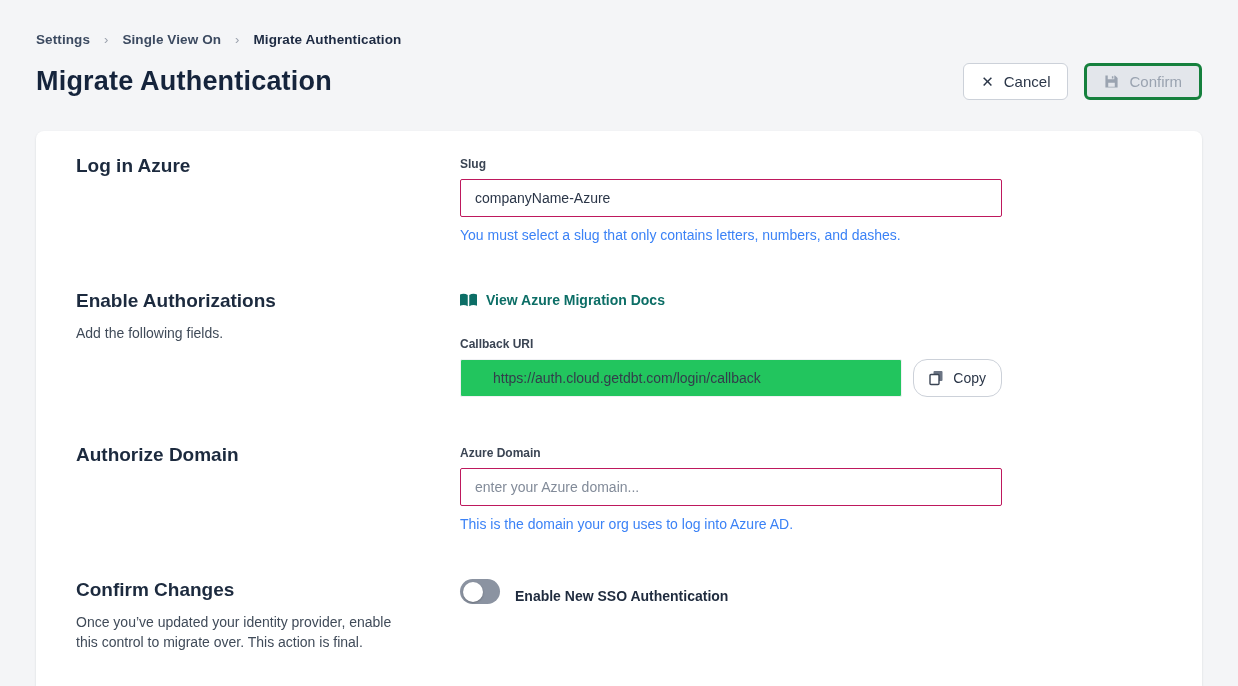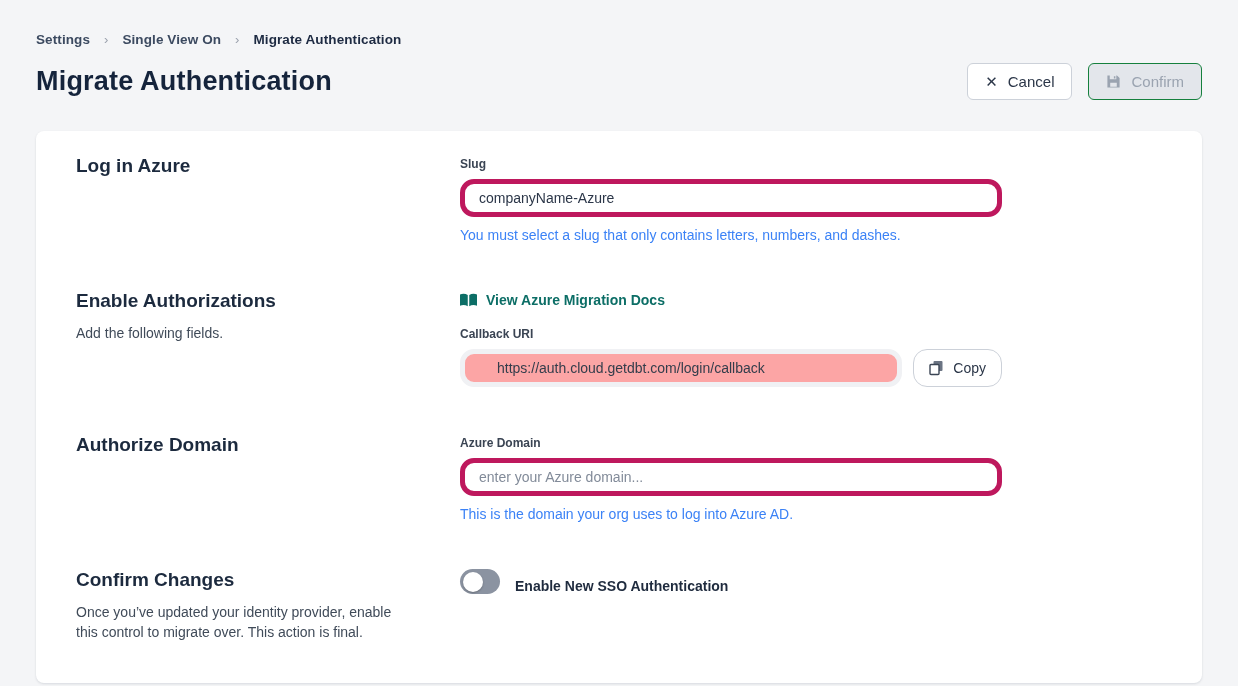--- a/index.html
+++ b/index.html
@@ -30,21 +30,21 @@
   .header-actions { display: flex; align-items: center; gap: 16px; }
   .btn {
     display: inline-flex; align-items: center; gap: 10px;
     height: 37px; padding: 0 17px; border-radius: 6px;
     font-size: 15px; font-family: inherit; cursor: pointer;
   }
   .btn-cancel {
     background: #ffffff; border: 1px solid #ccd1d9; color: #2b3648;
   }
   .btn-confirm {
-    background: #e3e6eb; border: 1px solid #15803d; color: #9aa3b0; cursor: default;
+    background: #e3e6eb; border: 3px solid #15803d; color: #9aa3b0; cursor: default;
   }
   .x-glyph { font-size: 15px; font-weight: 700; color: #2b3648; line-height: 1; }
 
   
   .card {
     margin-top: 31px;
     background: #ffffff;
     border-radius: 8px;
     box-shadow: 0 1px 3px rgba(25,39,62,0.08), 0 1px 2px rgba(25,39,62,0.05);
     padding: 24px 40px 40px 40px;
@@ -58,34 +58,34 @@
   .section-desc {
     margin-top: 11px; font-size: 14px; line-height: 1.45;
     color: #404b59; max-width: 340px;
   }
   .field-label {
     font-size: 12px; font-weight: 700; color: #3a4453;
     margin-bottom: 8px; margin-top: 2px;
   }
   .text-input {
     width: 100%; height: 38px;
-    border: 5px solid #be185d; border-radius: 14px;
+    border: 1px solid #be185d; border-radius: 2px;
     padding: 0 14px; font-size: 14px; font-family: inherit;
     color: #2b3648; background: #fff; outline: none;
   }
   .text-input::placeholder { color: #828b99; }
   .text-input.readonly {
-    background: #fca5a5; border-color: #f0f1f4; color: #333d4b; padding-left: 32px;
+    background: #22c55e; border-color: #f0f1f4; color: #333d4b; padding-left: 32px;
   }
   .helper-text { margin-top: 10px; font-size: 14px; color: #3b82f6; }
 
   .docs-link {
     display: inline-flex; align-items: center; gap: 9px;
     color: #0c6e66; font-size: 14px; font-weight: 700;
-    cursor: pointer; margin-top: 2px; margin-bottom: 17px;
+    cursor: pointer; margin-top: 2px; margin-bottom: 27px;
   }
   .callback-row { display: flex; gap: 11px; align-items: center; }
   .callback-row .text-input { flex: 1; }
   .btn-copy {
     display: inline-flex; align-items: center; gap: 9px;
     height: 38px; padding: 0 15px; border-radius: 14px;
     background: #fff; border: 1px solid #ccd1d9;
     font-size: 14px; font-family: inherit; color: #2b3648; cursor: pointer;
     flex-shrink: 0;
   }

